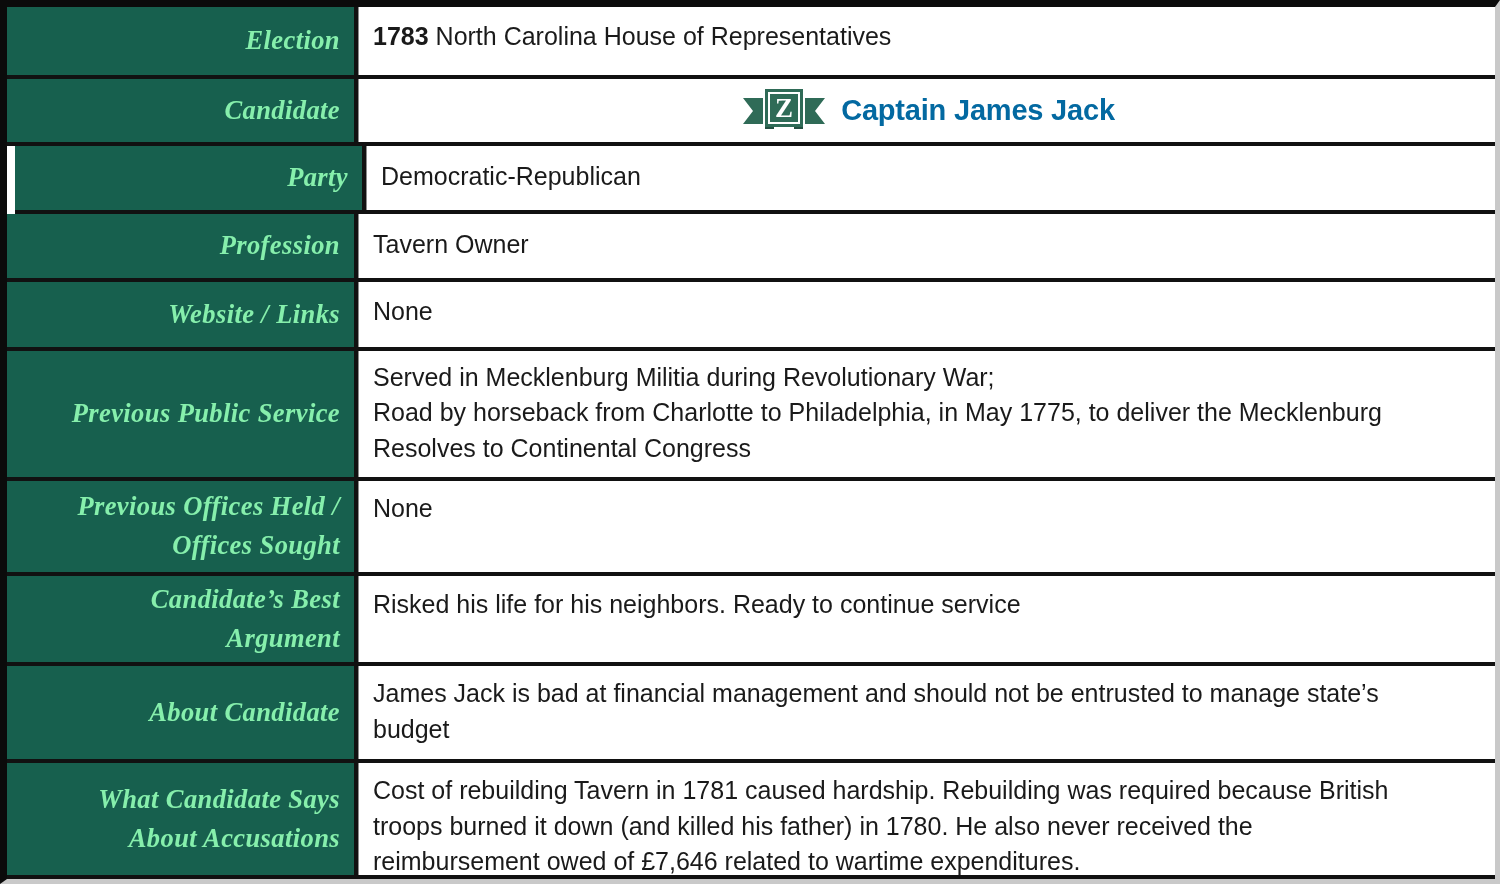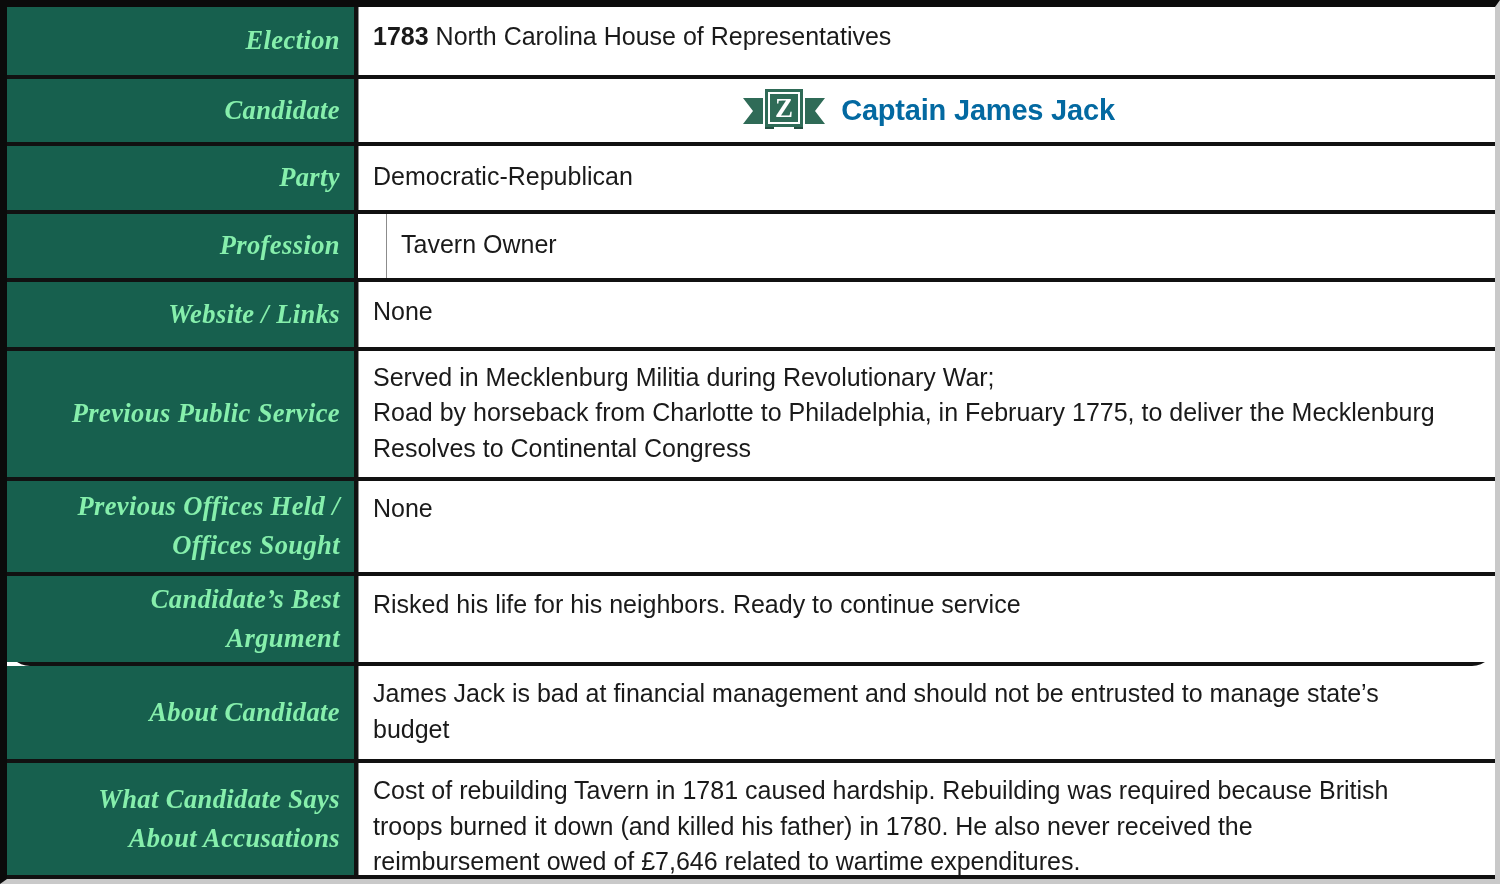--- a/index.html
+++ b/index.html
@@ -75,26 +75,26 @@
     display: flex;
     flex-direction: column;
     justify-content: flex-start;
     border-left: 1px solid #8c8c8c;
   }
   .value-cell .vline { display: block; }
 
   
   .r-election    { height: 73px; }
   .r-candidate   { height: 69px; }
-  .r-party       { height: 69px; }
-  .r-profession  { height: 70px; gap: 28px; }
+  .r-party       { height: 69px; margin-left: 8px; }
+  .r-profession  { height: 70px; }
   .r-website     { height: 70px; }
   .r-service     { height: 130px; }
   .r-offices     { height: 97px; }
-  .r-argument    { height: 92px; border-radius: 23px; }
+  .r-argument    { height: 92px; }
   .r-opponents   { height: 99px; }
   .r-accusations { height: 116px; border-bottom: 6px solid #0b0b0b; }
 
   .r-candidate .value-cell {
     justify-content: center;
     padding-top: 0;
     padding-bottom: 0;
     flex-direction: row;
     align-items: center;
   }
@@ -198,21 +198,21 @@
       <span class="vline">None</span>
     </div>
   </div>
 
   <div class="row r-service">
     <div class="label-cell">
       <span class="lbl-line">Previous Public Service</span>
     </div>
     <div class="value-cell">
       <span class="vline">Served in Mecklenburg Militia during Revolutionary War;</span>
-      <span class="vline">Road by horseback from Charlotte to Philadelphia, in February 1775, to deliver the Mecklenburg</span>
+      <span class="vline">Road by horseback from Charlotte to Philadelphia, in May 1775, to deliver the Mecklenburg</span>
       <span class="vline">Resolves to Continental Congress</span>
     </div>
   </div>
 
   <div class="row r-offices">
     <div class="label-cell">
       <span class="lbl-line">Previous Offices Held /</span>
       <span class="lbl-line">Offices Sought</span>
     </div>
     <div class="value-cell">

